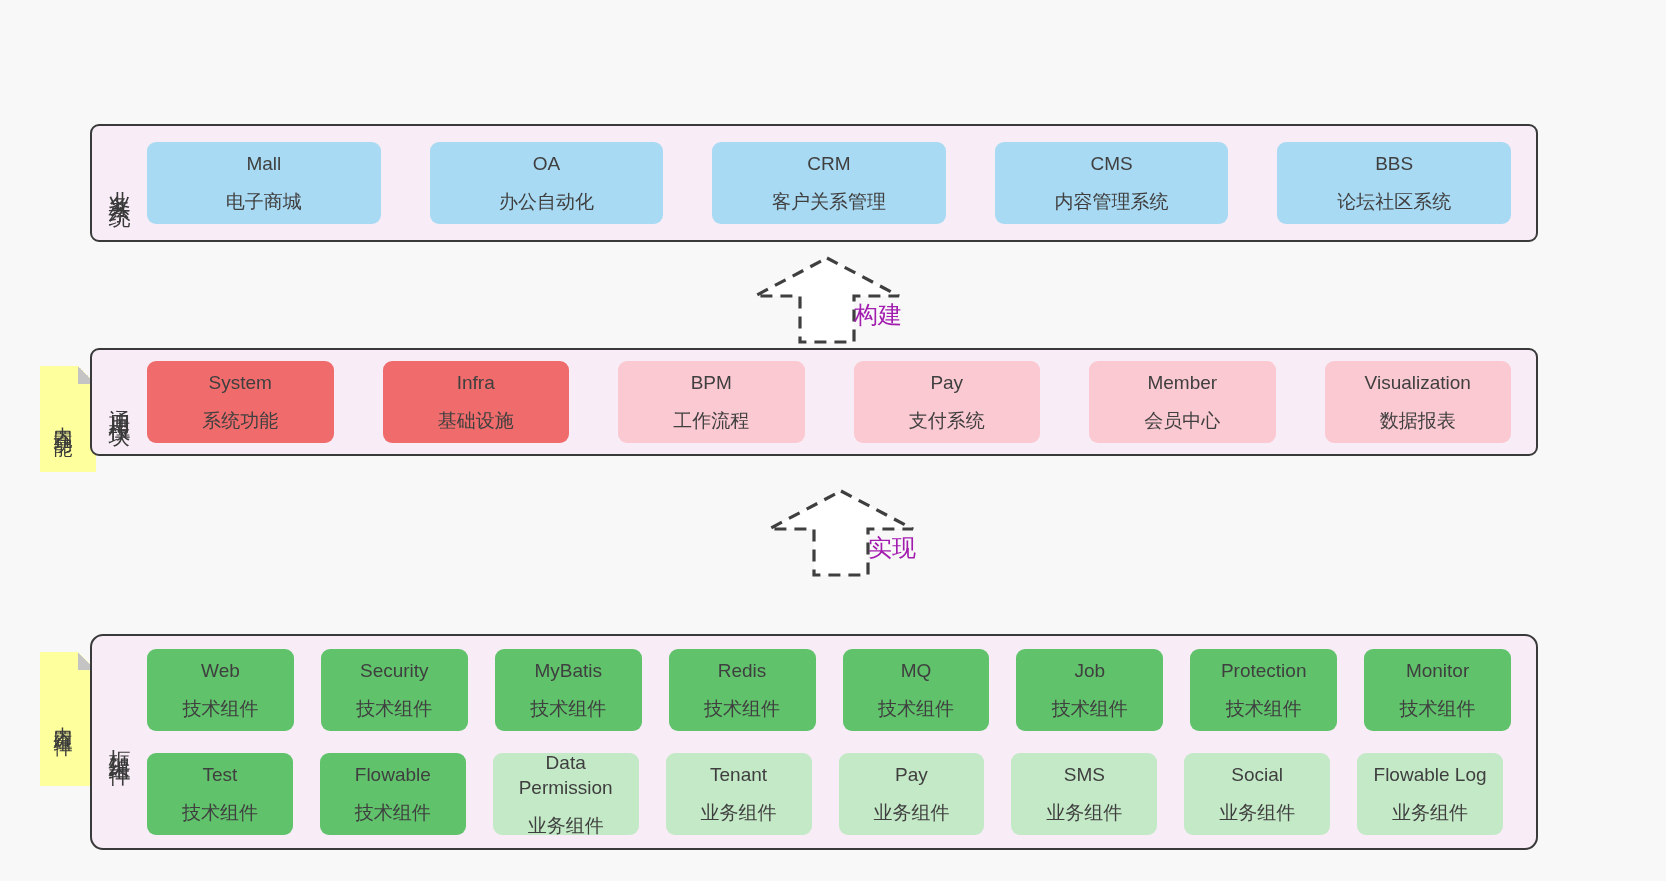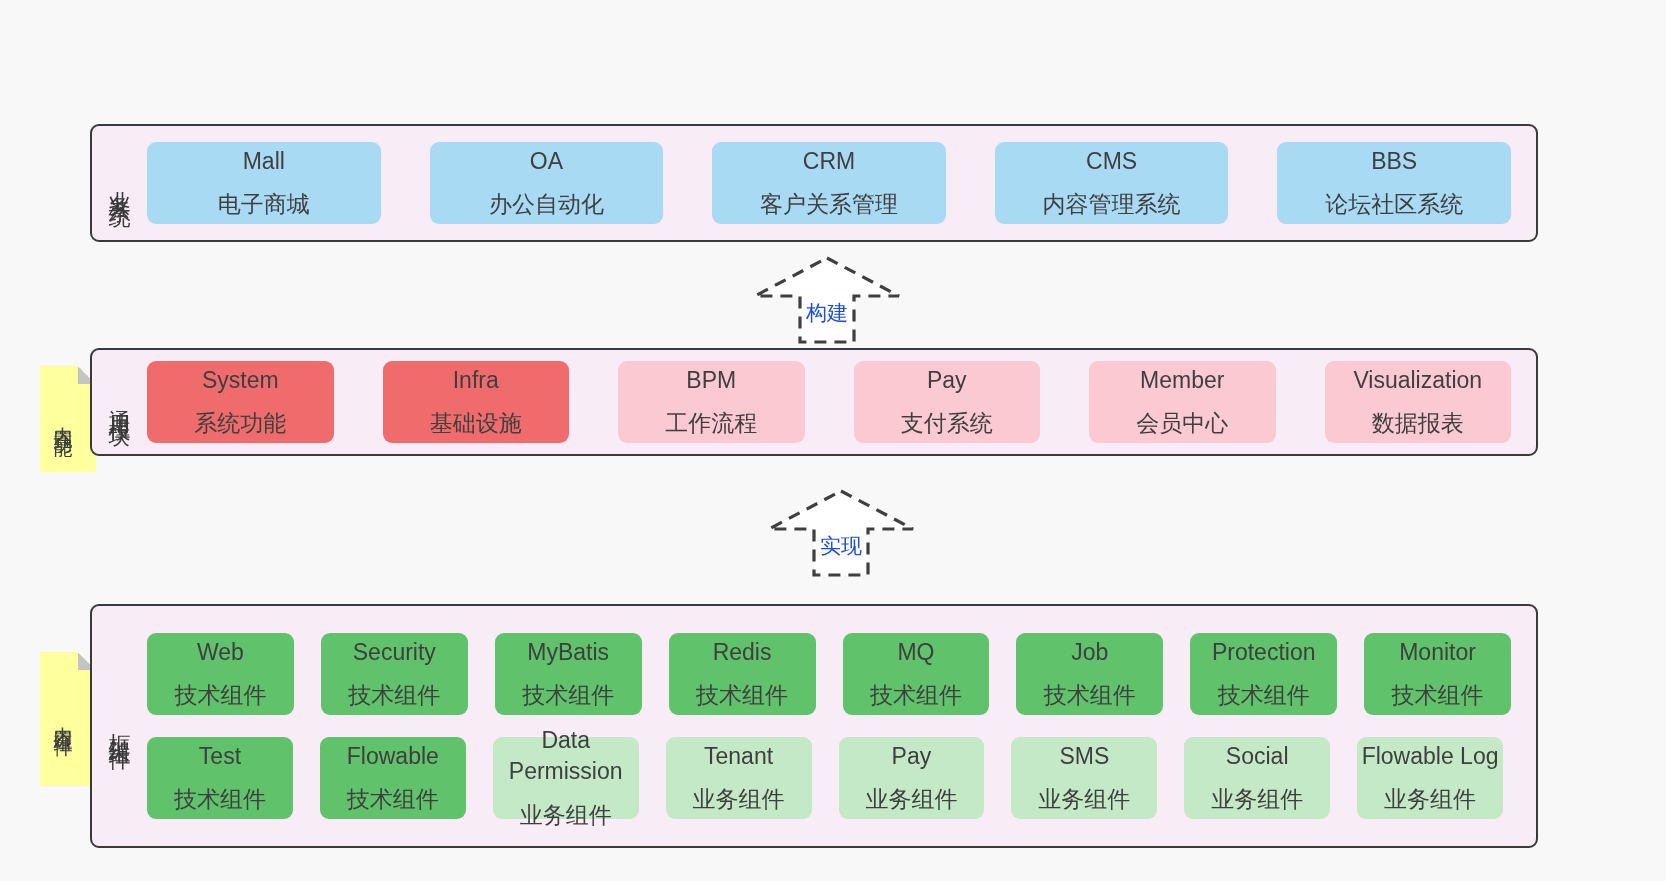--- a/index.html
+++ b/index.html
@@ -18,21 +18,21 @@
     width:55px;flex:0 0 55px;display:flex;align-items:center;justify-content:center;
     writing-mode:vertical-rl;text-orientation:upright;
     font-size:22px;letter-spacing:5px;color:#3a3a3a;
   }
   .boxes{flex:1;display:flex;gap:49px;padding-right:25px;}
   .boxes.tight{gap:27px;}
   .rows{flex:1;display:flex;flex-direction:column;gap:22px;padding-right:25px;}
   .box{
     flex:1;height:82px;border-radius:9px;
     display:flex;flex-direction:column;align-items:center;justify-content:center;
-    text-align:center;font-size:23px;line-height:1.35;padding:2px 4px;box-sizing:border-box;gap:12px;
+    text-align:center;font-size:19px;line-height:1.35;padding:2px 4px;box-sizing:border-box;gap:12px;
   }
   .box .bn{white-space:pre-wrap;}
   .blue{background:#a9daf3;}
   .red{background:#f06c6c;}
   .pink{background:#fbc9d2;}
   .green{background:#60c26b;}
   .green-light{background:#c4e9c7;}
   .sticky{
     position:absolute;left:40px;width:56px;background:#feff9d;z-index:0;
     clip-path:polygon(0 0,calc(100% - 18px) 0,100% 18px,100% 100%,0 100%);
@@ -42,22 +42,22 @@
     position:absolute;top:0;right:0;width:18px;height:18px;
     background:linear-gradient(to bottom left,rgba(0,0,0,0) 50%,#c4c4c4 50%);
   }
   .sticky-label{
     writing-mode:vertical-rl;text-orientation:upright;
     font-size:19px;letter-spacing:4px;color:#3a3a3a;margin-right:10px;
   }
   .arrow{position:absolute;width:150px;height:90px;z-index:0;}
   .arrow svg{position:absolute;inset:0;}
   .arrow-label{
-    position:absolute;left:0;right:0;top:44px;text-align:center;
-    font-size:21px;color:#1d4ed8;
+    position:absolute;left:0;right:0;top:44px;text-align:right;
+    font-size:24px;color:#a21caf;
   }
 </style>
 </head>
 <body>
 
 <div class="layer" style="top:124px;height:118px;">
   <div class="layer-label">业务系统</div>
   <div class="boxes">
     <div class="box blue">
       <div class="bn">Mall</div>
@@ -127,21 +127,21 @@
   <svg viewBox="0 0 150 90">
     <polygon points="75,3 147,41 102,41 102,87 48,87 48,41 3,41" fill="#ffffff" stroke="#3f3f3f" stroke-width="3.2" stroke-dasharray="12 8"></polygon>
   </svg>
   <div class="arrow-label">实现</div>
 </div>
 
 <div class="sticky" style="top:652px;height:134px;">
   <div class="sticky-fold"></div>
   <div class="sticky-label">内置组件</div>
 </div>
-<div class="layer" style="top:604px;height:244px;">
+<div class="layer" style="top:634px;height:216px;border-radius:13px;">
   <div class="layer-label">框架组件</div>
   <div class="rows">
     <div class="boxes tight" style="padding-right:0;">
       <div class="box green">
         <div class="bn">Web</div>
         <div class="bd">技术组件</div>
       </div>
       <div class="box green">
         <div class="bn">Security</div>
         <div class="bd">技术组件</div>

